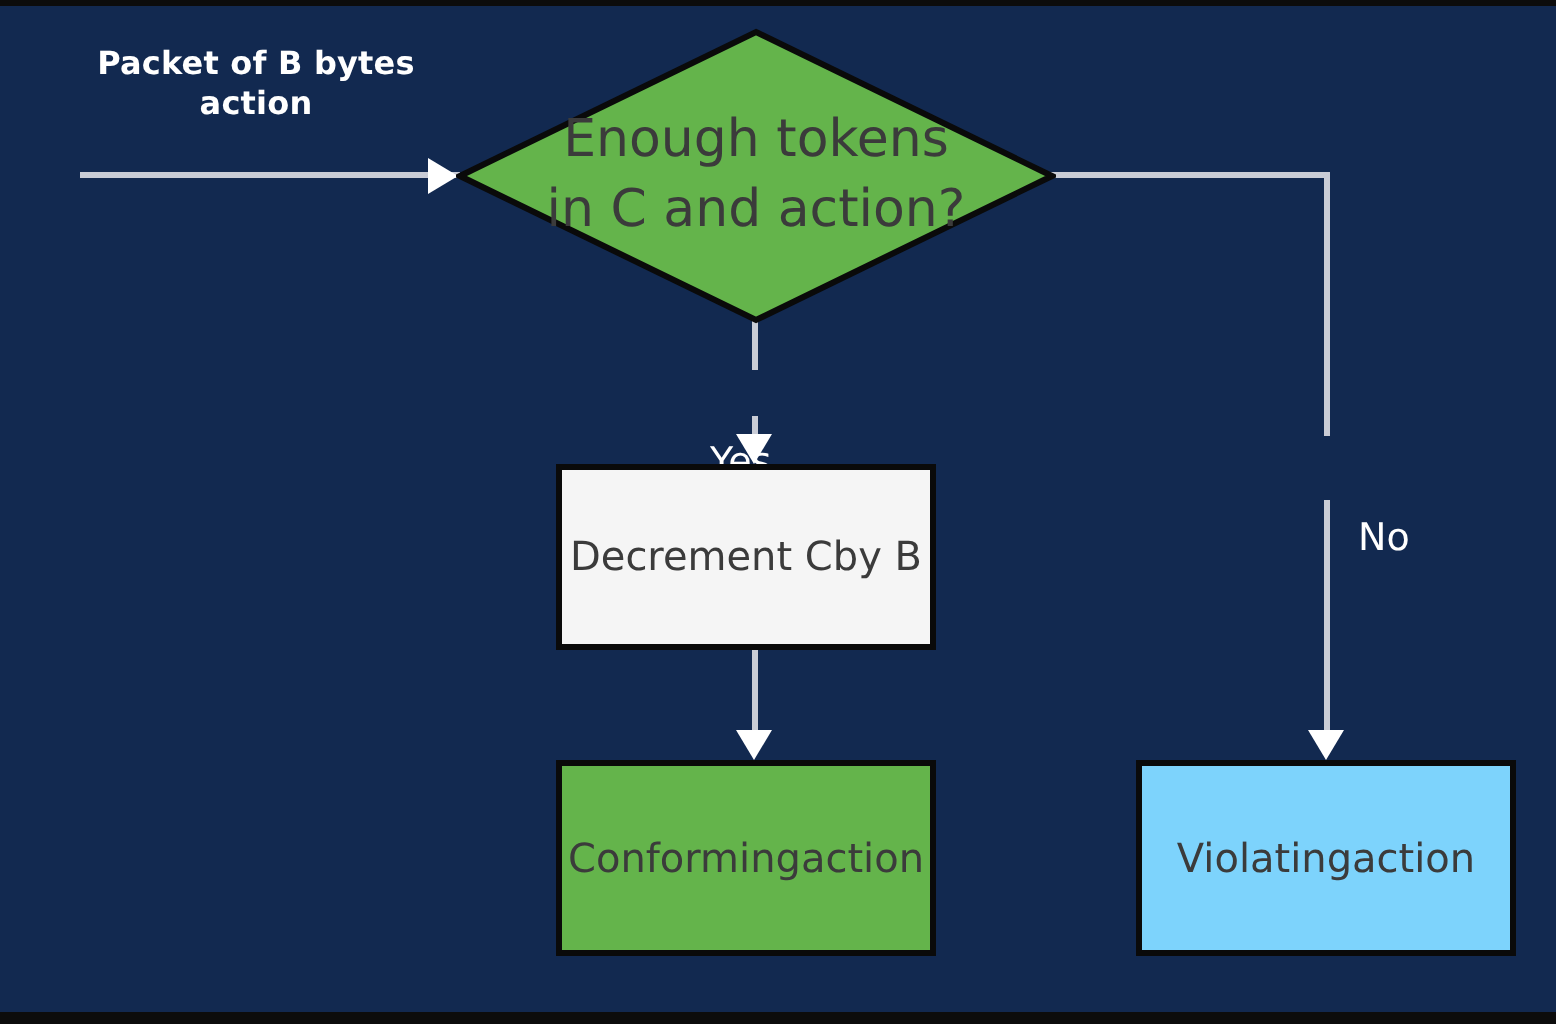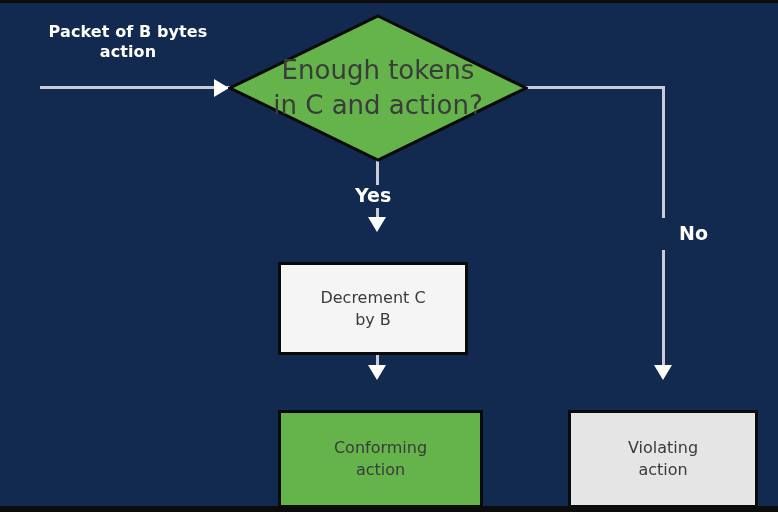--- a/index.html
+++ b/index.html
@@ -64,23 +64,24 @@
   .arrowhead.down {
     border-left: 9px solid transparent;
     border-right: 9px solid transparent;
     border-top: 15px solid #ffffff;
   }
 
   .edge-label {
     position: absolute;
     color: #ffffff;
     font-size: 19px;
-    font-weight: bold;
+    font-weight: normal;
     z-index: 8;
     white-space: nowrap;
+    margin-top: 36px;
   }
 
   
   .diamond-wrap {
     position: absolute;
     z-index: 10;
   }
   .diamond-wrap svg { display: block; }
   .diamond-text {
     position: absolute;
@@ -96,33 +97,32 @@
     line-height: 1.35;
     text-align: center;
     pointer-events: none;
   }
 
   .box {
     position: absolute;
     box-sizing: border-box;
     border: 3px solid #0a0a0a;
     display: flex;
-    flex-direction: column;
+    flex-direction: row;
     align-items: center;
     justify-content: center;
-    font-size: 16px;
+    font-size: 20px;
     line-height: 1.35;
     text-align: center;
     color: #3b3b3b;
     z-index: 10;
-    margin-top: 30px;
   }
   .box.process { background: #f5f5f5; }
   .box.ok      { background: #64b44b; }
-  .box.bad     { background: #e5e5e5; }
+  .box.bad     { background: #7dd3fc; }
   .box .line { display: block; }
 </style>
 </head>
 <body>
 
 <div id="canvas">
 
   <div class="entry-label">
     <span>Packet of B bytes</span>
     <span class="l2">action</span>
@@ -147,21 +147,21 @@
   <div class="arrowhead down" style="left:368px; top:217px;"></div>
 
   <div class="box process" style="left:278px; top:232px; width:190px; height:93px;">
     <span class="line">Decrement C</span>
     <span class="line">by B</span>
   </div>
 
   <div class="conn v" style="left:376px; top:325px; height:42px;"></div>
   <div class="arrowhead down" style="left:368px; top:365px;"></div>
 
-  <div class="box ok" style="left:278px; top:380px; width:205px; height:98px;">
+  <div class="box ok" style="left:278px; top:380px; width:190px; height:98px;">
     <span class="line">Conforming</span>
     <span class="line">action</span>
   </div>
 
   <div class="conn h" style="left:524px; top:86px; width:141px;"></div>
   <div class="conn v" style="left:662px; top:86px; height:132px;"></div>
   <div class="edge-label" style="left:679px; top:222px;">No</div>
   <div class="conn v" style="left:662px; top:250px; height:117px;"></div>
   <div class="arrowhead down" style="left:654px; top:365px;"></div>
 

